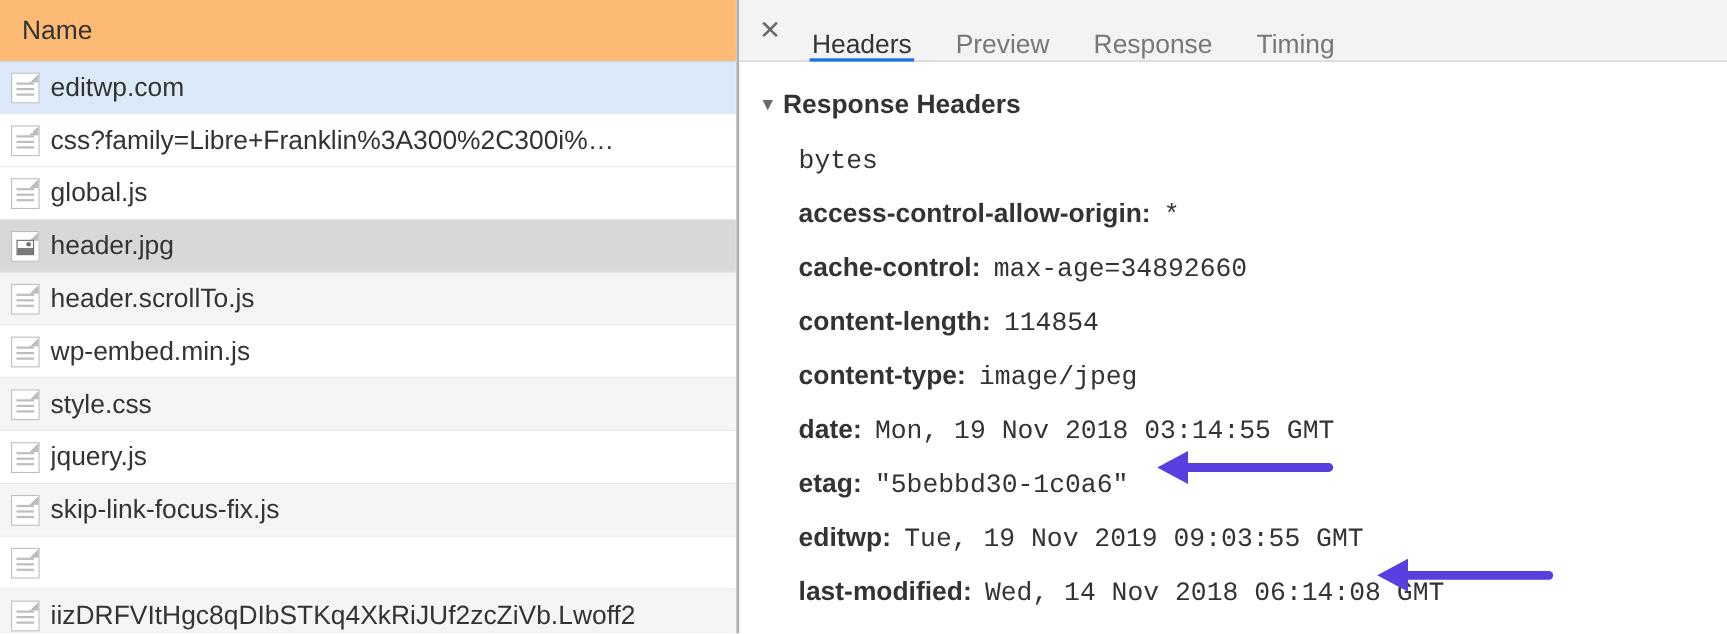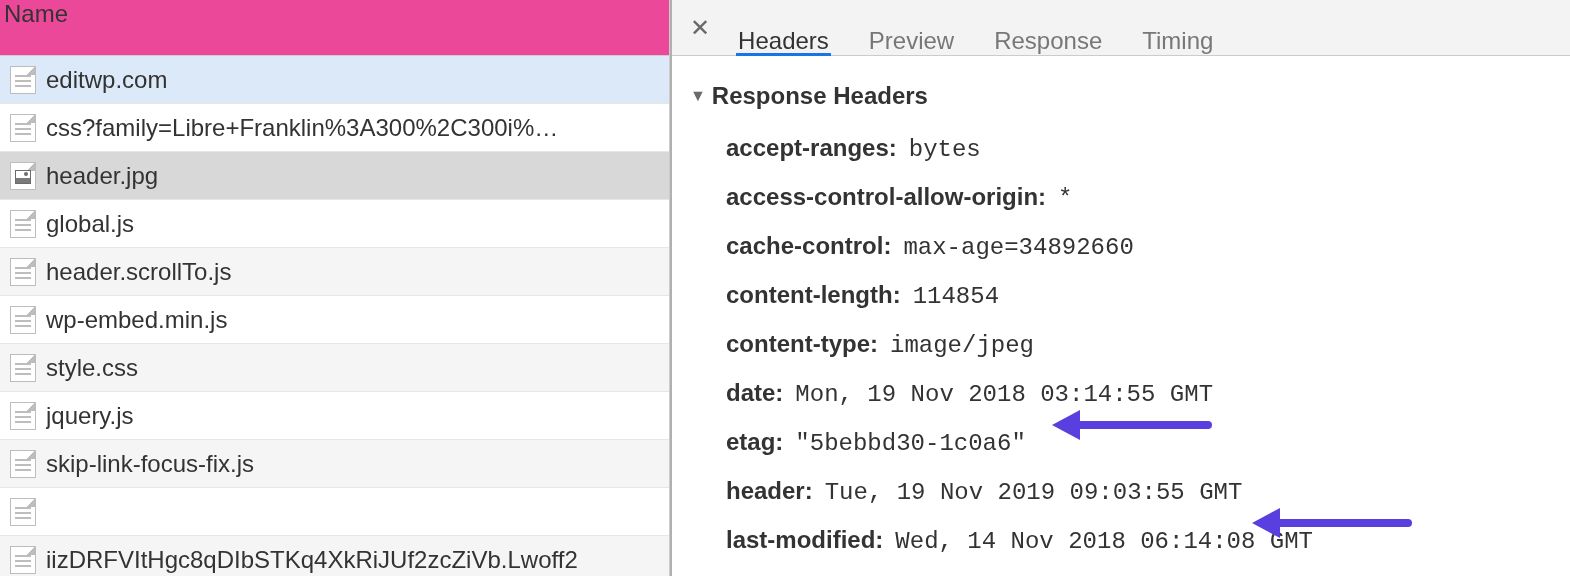--- a/index.html
+++ b/index.html
@@ -16,22 +16,23 @@
   .left-pane {
     width: 670px;
     border-right: 1px solid #ccc;
     display: flex;
     flex-direction: column;
     background: #fff;
   }
   .left-header {
     height: 56px;
     display: flex;
-    padding: 0 4px;
-    background: #ec4899;
+    align-items: center;
+    padding: 0 20px;
+    background: #fdba74;
     border-bottom: 1px solid #ccc;
     color: #333;
     font-size: 24px;
   }
   .file-list {
     flex: 1;
     overflow: hidden;
   }
   .file-row {
     height: 48px;
@@ -224,39 +225,39 @@
         <div class="file-icon">
           <span class="corner"></span>
           <div class="lines">
             <span></span>
             <span></span>
             <span></span>
           </div>
         </div>
         <span class="file-name">css?family=Libre+Franklin%3A300%2C300i%…</span>
       </div>
+      <div class="file-row">
+        <div class="file-icon">
+          <span class="corner"></span>
+          <div class="lines">
+            <span></span>
+            <span></span>
+            <span></span>
+          </div>
+        </div>
+        <span class="file-name">global.js</span>
+      </div>
       <div class="file-row active">
         <div class="file-icon image-icon">
           <span class="corner"></span>
           <div class="img-box">
             <span class="sun"></span>
           </div>
         </div>
         <span class="file-name">header.jpg</span>
-      </div>
-      <div class="file-row">
-        <div class="file-icon">
-          <span class="corner"></span>
-          <div class="lines">
-            <span></span>
-            <span></span>
-            <span></span>
-          </div>
-        </div>
-        <span class="file-name">global.js</span>
       </div>
       <div class="file-row alt">
         <div class="file-icon">
           <span class="corner"></span>
           <div class="lines">
             <span></span>
             <span></span>
             <span></span>
           </div>
         </div>
@@ -340,21 +341,20 @@
         <div class="tab">Timing</div>
       </div>
   </div>
   <div class="details">
     <div class="section-title-row">
       <span class="disclosure">▼</span>
       <span>Response Headers</span>
     </div>
     <div id="header-lines">
         <div class="header-line">
-          <span class="hk">accept-ranges</span>
           <span class="hv">bytes</span>
         </div>
         <div class="header-line">
           <span class="hk">access-control-allow-origin</span>
           <span class="hv">*</span>
         </div>
         <div class="header-line">
           <span class="hk">cache-control</span>
           <span class="hv">max-age=34892660</span>
         </div>
@@ -368,21 +368,21 @@
         </div>
         <div class="header-line">
           <span class="hk">date</span>
           <span class="hv">Mon, 19 Nov 2018 03:14:55 GMT</span>
         </div>
         <div class="header-line">
           <span class="hk">etag</span>
           <span class="hv">"5bebbd30-1c0a6"</span>
         </div>
         <div class="header-line">
-          <span class="hk">header</span>
+          <span class="hk">editwp</span>
           <span class="hv">Tue, 19 Nov 2019 09:03:55 GMT</span>
         </div>
         <div class="header-line">
           <span class="hk">last-modified</span>
           <span class="hv">Wed, 14 Nov 2018 06:14:08 GMT</span>
         </div>
       </div>
 
     <div class="arrow-anno" style="left:380px; width:160px; top:361px;">
       <span class="head"></span>

